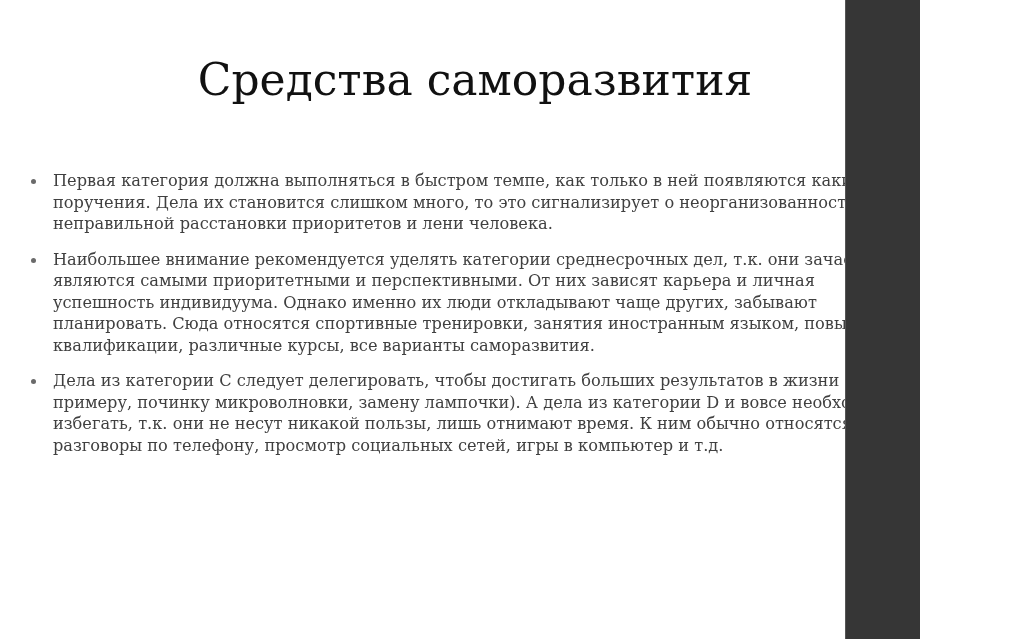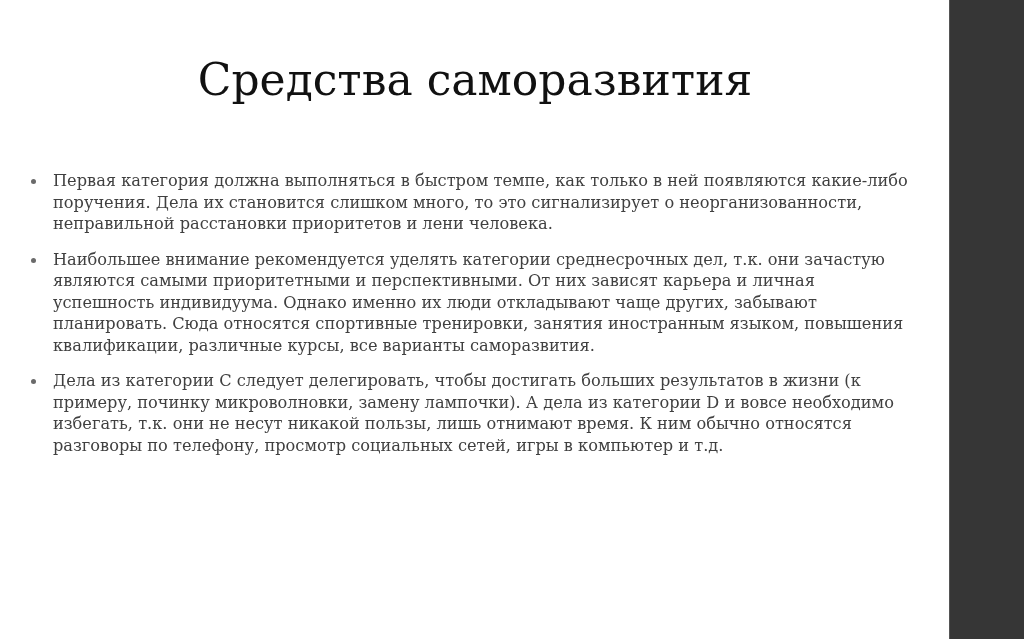--- a/index.html
+++ b/index.html
@@ -5,21 +5,21 @@
     html, body {
       margin: 0;
       padding: 0;
       width: 1024px;
       height: 639px;
       overflow: hidden;
       background: #ffffff;
     }
     .slide {
       position: relative;
-      width: 1024px;
+      width: 920px;
       height: 639px;
       background: #ffffff;
     }
     .side-bar {
       position: absolute;
       top: 0;
       right: 0;
       width: 74px;
       height: 639px;
       background: #363636;

